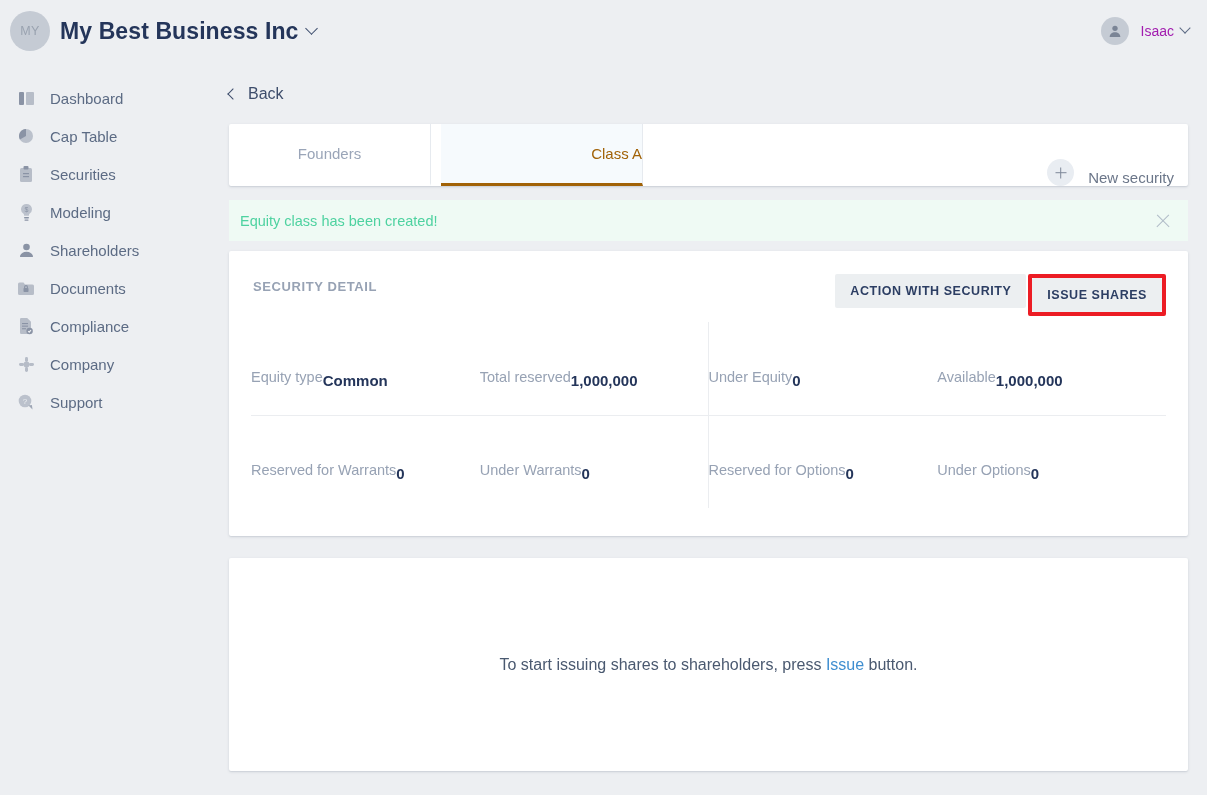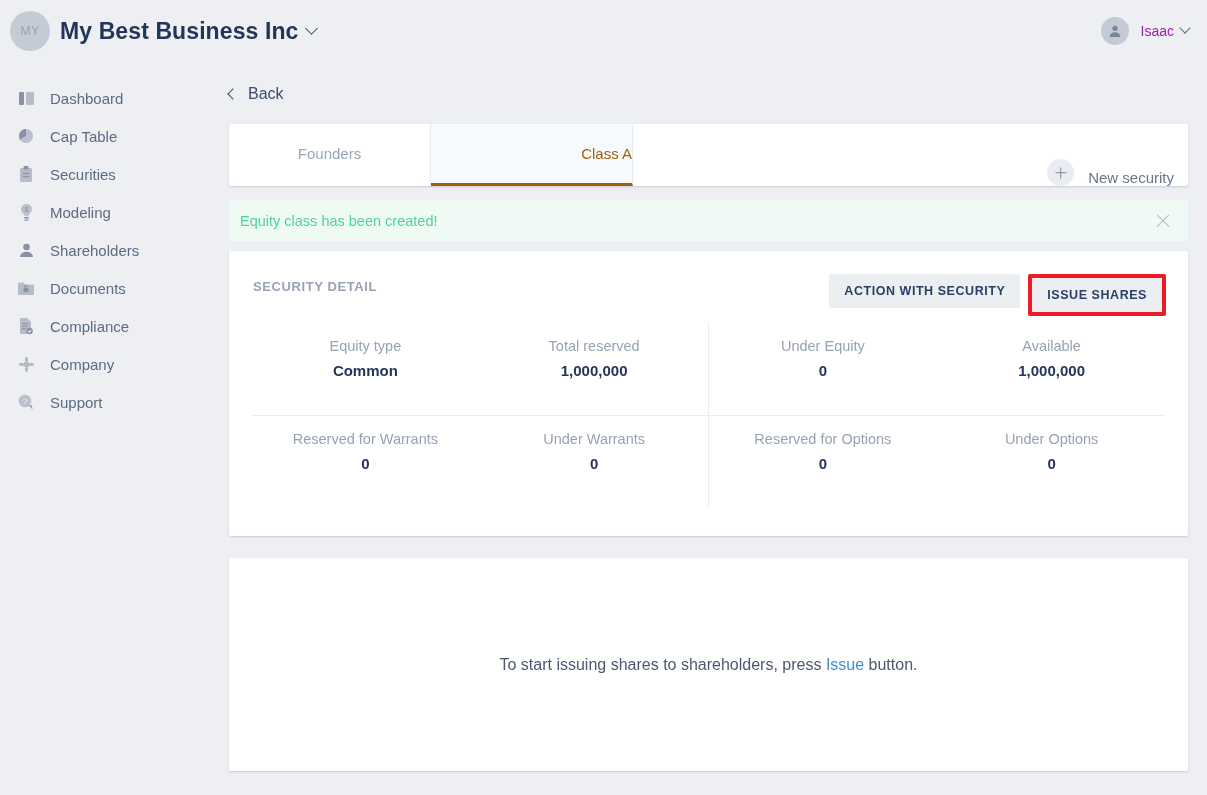--- a/index.html
+++ b/index.html
@@ -153,20 +153,21 @@
     box-shadow: 0 1px 3px rgba(40,55,85,.13), 0 1px 1px rgba(40,55,85,.06);
   }
 
   
   .tabs-card {
     margin-top: 21px;
     height: 62px;
     display: flex;
     align-items: stretch;
     position: relative;
+    gap: 10px;
   }
   .tab {
     width: 202px;
     display: flex;
     align-items: center;
     justify-content: center;
     font-size: 15px;
     color: #9aa5b8;
     cursor: pointer;
     border-bottom: 3px solid transparent;
@@ -270,38 +271,37 @@
     font-size: 12.5px;
     font-weight: bold;
     letter-spacing: .55px;
     color: #2c3e63;
     cursor: pointer;
     display: flex;
     align-items: center;
   }
   .btn-issue-wrap {
     border: 4px solid #ec1c24;
-    margin-left: 8px;
+    margin-left: 2px;
     border-radius: 2px;
   }
   .btn-issue-wrap .btn { height: 34px; }
 
   .stats {
     margin-top: 10px;
     position: relative;
   }
   .stats-row {
     display: flex;
     height: 93px;
   }
   .stats-row.second { height: 93px; }
   .stat {
     flex: 1;
     display: flex;
-    flex-direction: column;
     align-items: center;
     padding-top: 16px;
   }
   .stat-label {
     font-size: 14.5px;
     color: #97a2b4;
   }
   .stat-value {
     margin-top: 8px;
     font-size: 15px;

